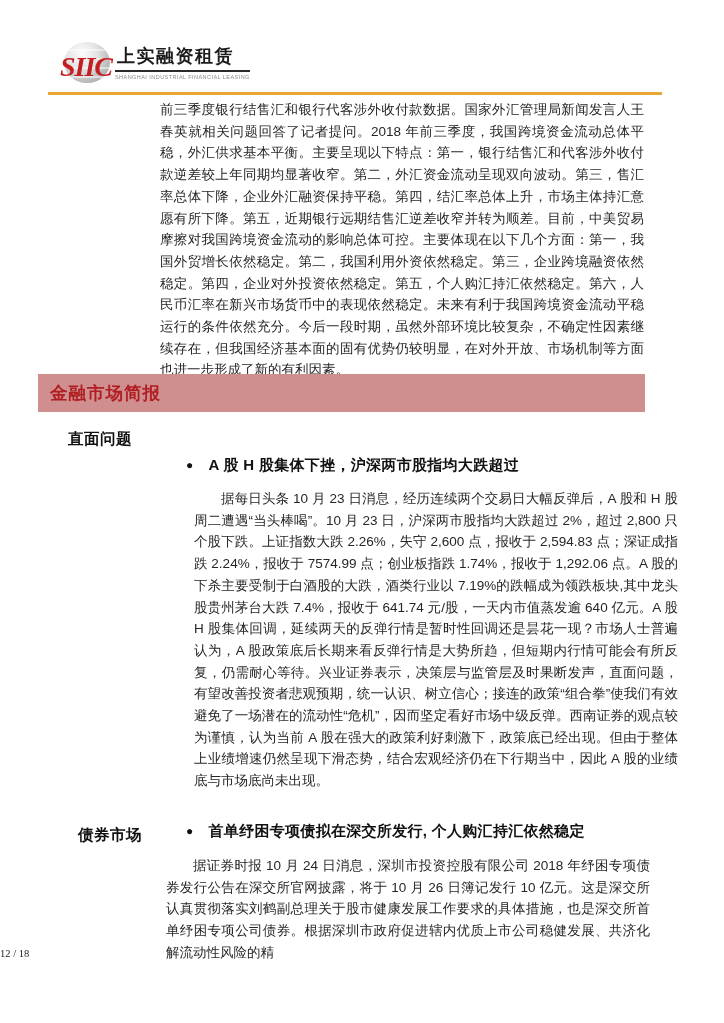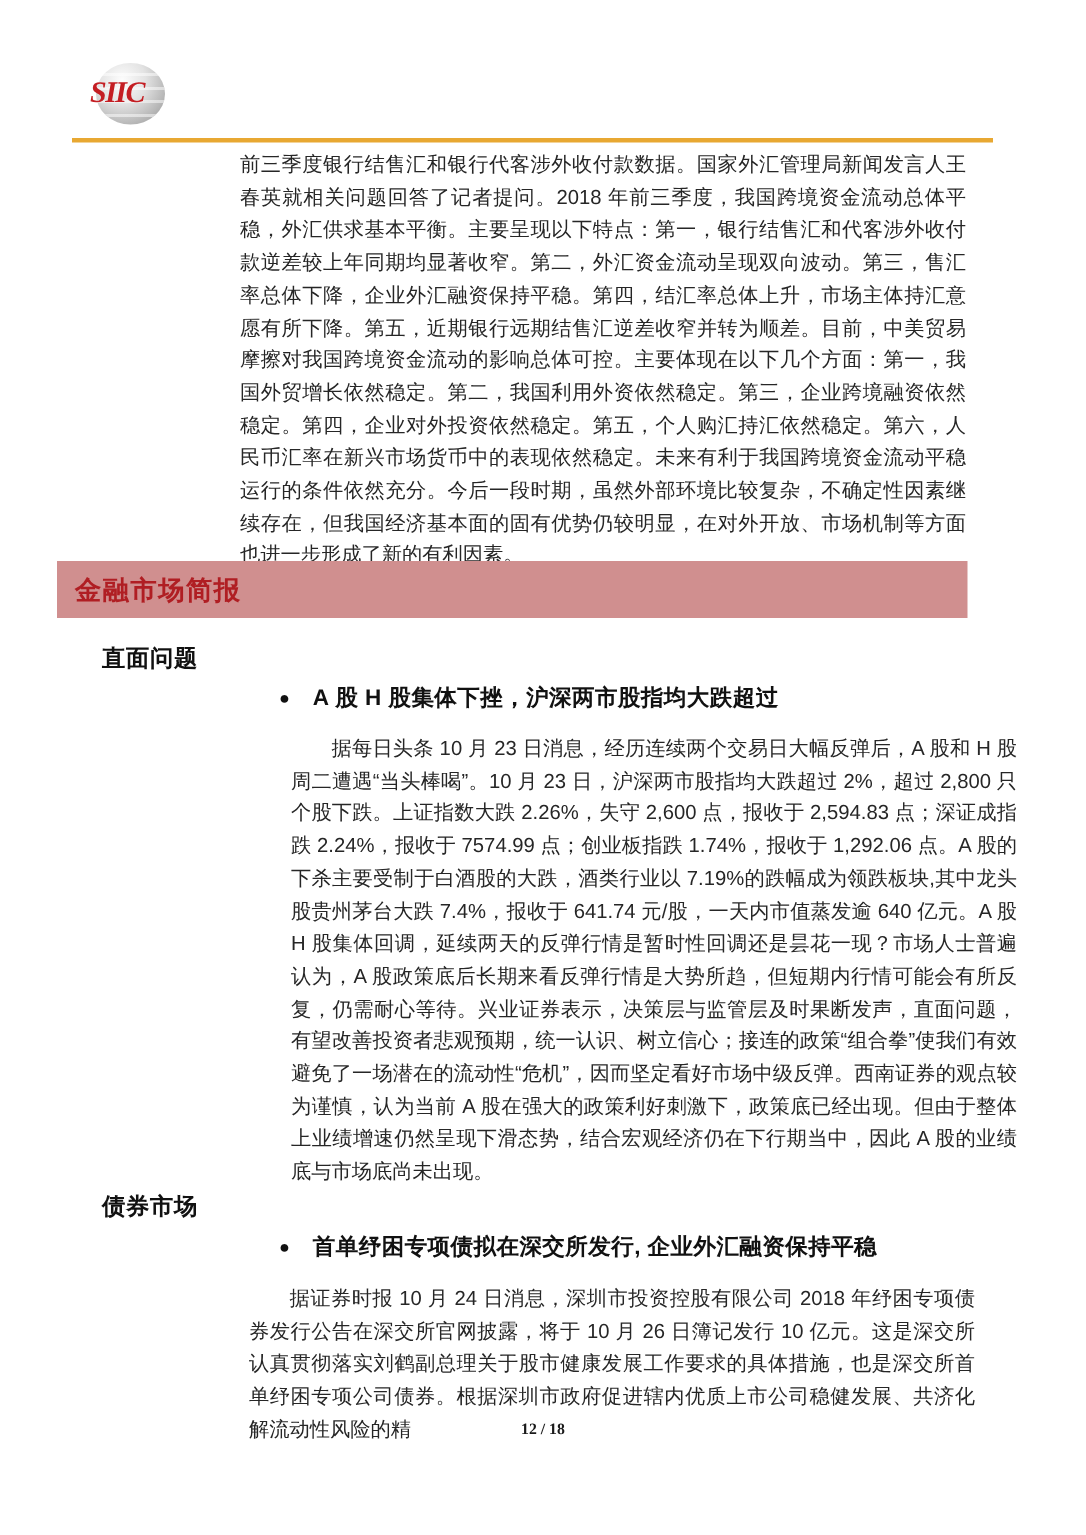--- a/index.html
+++ b/index.html
@@ -25,21 +25,21 @@
   }
   .globe::after {
     content: "";
     position: absolute; inset: 0;
     border-radius: 50%;
     background: repeating-linear-gradient(180deg, transparent 0 7px, rgba(255,255,255,.5) 7px 9px);
   }
   .siic-text {
     position: absolute; left: -4px; top: 9px; z-index: 2;
     font-family: "Liberation Serif", "DejaVu Serif", serif;
-    font-size: 20px; font-weight: bold; font-style: italic;
+    font-size: 28px; font-weight: bold; font-style: italic;
     letter-spacing: -1px;
     color: var(--logo-red, #c41e23);
   }
   .logo-names { margin-left: 5px; padding-top: 4px; }
   .company-cn {
     font-size: 18px; font-weight: bold; color: #1c1c1c;
     letter-spacing: 1.5px; line-height: 1.2;
     border-bottom: 2px solid #2a2a2a; padding: 0 2px 2px 2px;
     white-space: nowrap;
   }
@@ -80,48 +80,52 @@
     color: var(--banner-text, #b01e23);
   }
 
   
   .sec-heading {
     position: absolute; left: 68px; margin: 0;
     font-size: 15.5px; font-weight: bold; color: #111;
     letter-spacing: 0.5px;
   }
   .sec1 { top: 429px; }
-  .sec2 { top: 794px; }
+  .sec2 { top: 825px; margin-left: 10px; }
 
   .bullet-line {
     position: absolute; left: 186px;
     display: flex; align-items: baseline;
     font-size: 15px; font-weight: bold; color: #111;
     letter-spacing: 0.3px;
   }
   .b1 { top: 456px; }
   .b2 { top: 822px; }
   .dot { font-size: 12px; margin-right: 15px; position: relative; top: -1px; }
 
   
   .pageno {
     position: absolute; left: 0; right: 0; top: 948px;
-    text-align: center;
+    text-align: left;
     font-family: "Liberation Serif", "DejaVu Serif", serif;
-    font-size: 10.5px; font-weight: bold; color: #1a1a1a;
+    font-size: 10.5px; font-weight: normal; color: #1a1a1a;
   }
 </style>
 </head>
 <body>
 
 <div class="page">
 
   <header class="logo-row">
     <div class="globe">
       <span class="siic-text">SIIC</span>
+    </div>
+    <div class="logo-names">
+      <div class="company-cn">上实融资租赁</div>
+      <div class="company-en">SHANGHAI INDUSTRIAL FINANCIAL LEASING</div>
     </div>
   </header>
 
   <div class="accent-line"></div>
 
   <p class="body-text intro">前三季度银行结售汇和银行代客涉外收付款数据。国家外汇管理局新闻发言人王春英就相关问题回答了记者提问。2018 年前三季度，我国跨境资金流动总体平稳，外汇供求基本平衡。主要呈现以下特点：第一，银行结售汇和代客涉外收付款逆差较上年同期均显著收窄。第二，外汇资金流动呈现双向波动。第三，售汇率总体下降，企业外汇融资保持平稳。第四，结汇率总体上升，市场主体持汇意愿有所下降。第五，近期银行远期结售汇逆差收窄并转为顺差。目前，中美贸易摩擦对我国跨境资金流动的影响总体可控。主要体现在以下几个方面：第一，我国外贸增长依然稳定。第二，我国利用外资依然稳定。第三，企业跨境融资依然稳定。第四，企业对外投资依然稳定。第五，个人购汇持汇依然稳定。第六，人民币汇率在新兴市场货币中的表现依然稳定。未来有利于我国跨境资金流动平稳运行的条件依然充分。今后一段时期，虽然外部环境比较复杂，不确定性因素继续存在，但我国经济基本面的固有优势仍较明显，在对外开放、市场机制等方面也进一步形成了新的有利因素。</p>
 
   <div class="banner">
     <span class="banner-title">金融市场简报</span>
   </div>
@@ -132,20 +136,20 @@
     <span class="dot">●</span>
     <span class="btxt">A 股 H 股集体下挫，沪深两市股指均大跌超过</span>
   </div>
 
   <p class="body-text stock-body">据每日头条 10 月 23 日消息，经历连续两个交易日大幅反弹后，A 股和 H 股周二遭遇“当头棒喝”。10 月 23 日，沪深两市股指均大跌超过 2%，超过 2,800 只个股下跌。上证指数大跌 2.26%，失守 2,600 点，报收于 2,594.83 点；深证成指跌 2.24%，报收于 7574.99 点；创业板指跌 1.74%，报收于 1,292.06 点。A 股的下杀主要受制于白酒股的大跌，酒类行业以 7.19%的跌幅成为领跌板块,其中龙头股贵州茅台大跌 7.4%，报收于 641.74 元/股，一天内市值蒸发逾 640 亿元。A 股 H 股集体回调，延续两天的反弹行情是暂时性回调还是昙花一现？市场人士普遍认为，A 股政策底后长期来看反弹行情是大势所趋，但短期内行情可能会有所反复，仍需耐心等待。兴业证券表示，决策层与监管层及时果断发声，直面问题，有望改善投资者悲观预期，统一认识、树立信心；接连的政策“组合拳”使我们有效避免了一场潜在的流动性“危机”，因而坚定看好市场中级反弹。西南证券的观点较为谨慎，认为当前 A 股在强大的政策利好刺激下，政策底已经出现。但由于整体上业绩增速仍然呈现下滑态势，结合宏观经济仍在下行期当中，因此 A 股的业绩底与市场底尚未出现。</p>
 
   <h2 class="sec-heading sec2">债券市场</h2>
 
   <div class="bullet-line b2">
     <span class="dot">●</span>
-    <span class="btxt">首单纾困专项债拟在深交所发行, 企业外汇融资保持平稳</span>
+    <span class="btxt">首单纾困专项债拟在深交所发行, 个人购汇持汇依然稳定</span>
   </div>
 
   <p class="body-text bond-body">据证券时报 10 月 24 日消息，深圳市投资控股有限公司 2018 年纾困专项债券发行公告在深交所官网披露，将于 10 月 26 日簿记发行 10 亿元。这是深交所认真贯彻落实刘鹤副总理关于股市健康发展工作要求的具体措施，也是深交所首单纾困专项公司债券。根据深圳市政府促进辖内优质上市公司稳健发展、共济化解流动性风险的精</p>
 
   <footer class="pageno">12 / 18</footer>
 
 </div>
 
 </body></html>

